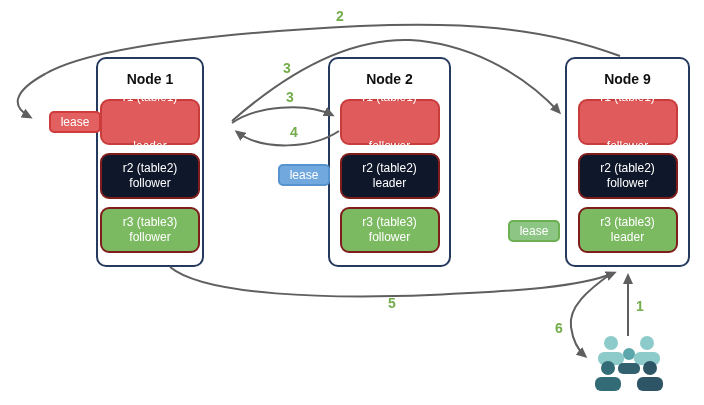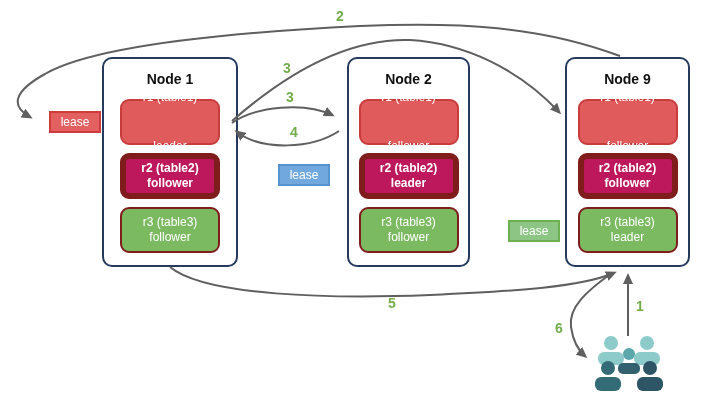--- a/index.html
+++ b/index.html
@@ -16,25 +16,25 @@
     background:#ffffff;border:2px solid #253a5e;border-radius:10px;
     display:flex;flex-direction:column;align-items:center;padding-top:8px;z-index:2;
   }
   .node-title{font-size:14px;font-weight:bold;color:#111111;height:24px;line-height:24px;margin-bottom:8px;}
   .replica{
     width:100px;height:46px;box-sizing:border-box;border-radius:9px;margin-bottom:8px;
     color:#ffffff;font-size:12px;line-height:15px;text-align:center;
     display:flex;flex-direction:column;align-items:center;justify-content:center;
   }
   .replica.red{background:#e05c5c;border:2px solid #c93c3c;gap:34px;}
-  .replica.blue{background:#be185d;border:6px solid #7f1d1d;font-weight:bold;}
+  .replica.blue{background:#0f172a;border:2px solid #7f1d1d;}
   .replica.green{background:#7cba62;border:2px solid #7f1d1d;}
 
   .lease{
-    position:absolute;width:52px;height:22px;box-sizing:border-box;border-radius:0;
+    position:absolute;width:52px;height:22px;box-sizing:border-box;border-radius:5px;
     color:#ffffff;font-size:12px;display:flex;align-items:center;justify-content:center;z-index:3;
   }
   .lease.red{left:49px;top:111px;background:#e26060;border:2px solid #d03c3c;}
   .lease.blue{left:278px;top:164px;background:#71a9de;border:2px solid #5794cf;}
   .lease.green{left:508px;top:220px;background:#8cc584;border:2px solid #6cb052;}
 
   .step{
     position:absolute;font-size:14px;font-weight:bold;color:#74ad4c;z-index:6;
   }
   .clients{position:absolute;left:594px;top:334px;z-index:2;}
@@ -54,37 +54,37 @@
       <path d="M 620 56 C 540 26, 460 22, 360 26 C 240 32, 95 45, 45 74 C 14 91, 10 106, 30 117" marker-end="url(#ah)"></path>
       <path d="M 232 121 C 290 70, 350 38, 410 40 C 465 43, 520 70, 559 112" marker-end="url(#ah)"></path>
       <path d="M 232 123 C 256 106, 305 102, 332 115" marker-end="url(#ah)"></path>
       <path d="M 339 131 C 312 149, 262 151, 237 132" marker-end="url(#ah)"></path>
       <path d="M 170 267 C 205 296, 330 299, 430 295 C 520 291, 580 287, 614 273" marker-end="url(#ah)"></path>
       <path d="M 628 336 L 628 276" marker-end="url(#ah)"></path>
       <path d="M 612 273 C 588 290, 568 307, 571 327 C 573 341, 578 350, 585 356" marker-end="url(#ah)"></path>
     </g>
   </svg>
 
-  <div class="node" style="left:102px;width:136px;">
+  <div class="node" style="left:96px;width:108px;">
     <div class="node-title">Node 1</div>
     <div class="replica red">
       <div>r1 (table1)</div>
       <div>leader</div>
     </div>
     <div class="replica blue">
       <div>r2 (table2)</div>
       <div>follower</div>
     </div>
     <div class="replica green">
       <div>r3 (table3)</div>
       <div>follower</div>
     </div>
   </div>
 
-  <div class="node" style="left:347px;width:123px;">
+  <div class="node" style="left:328px;width:123px;">
     <div class="node-title">Node 2</div>
     <div class="replica red">
       <div>r1 (table1)</div>
       <div>follower</div>
     </div>
     <div class="replica blue">
       <div>r2 (table2)</div>
       <div>leader</div>
     </div>
     <div class="replica green">

